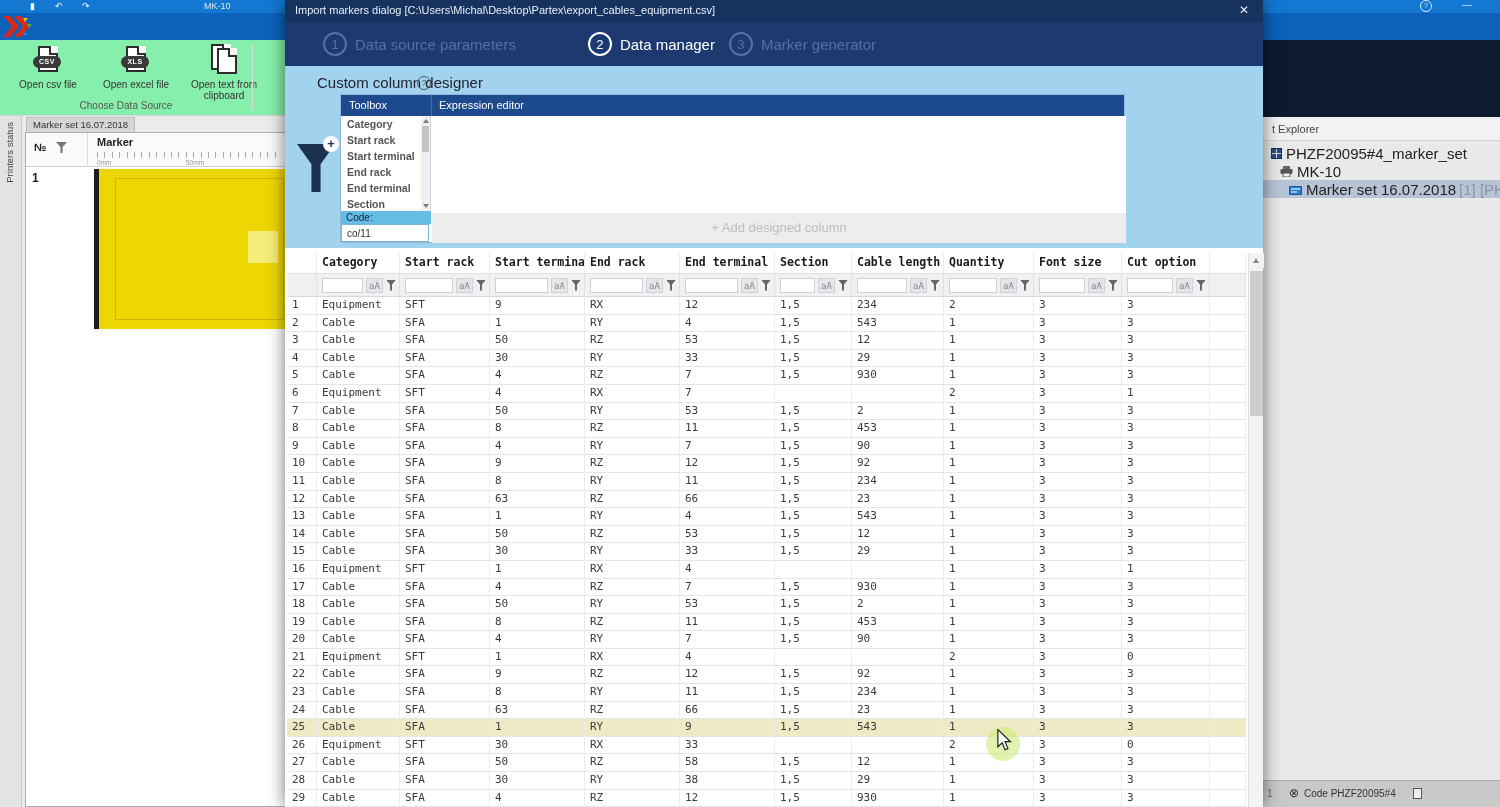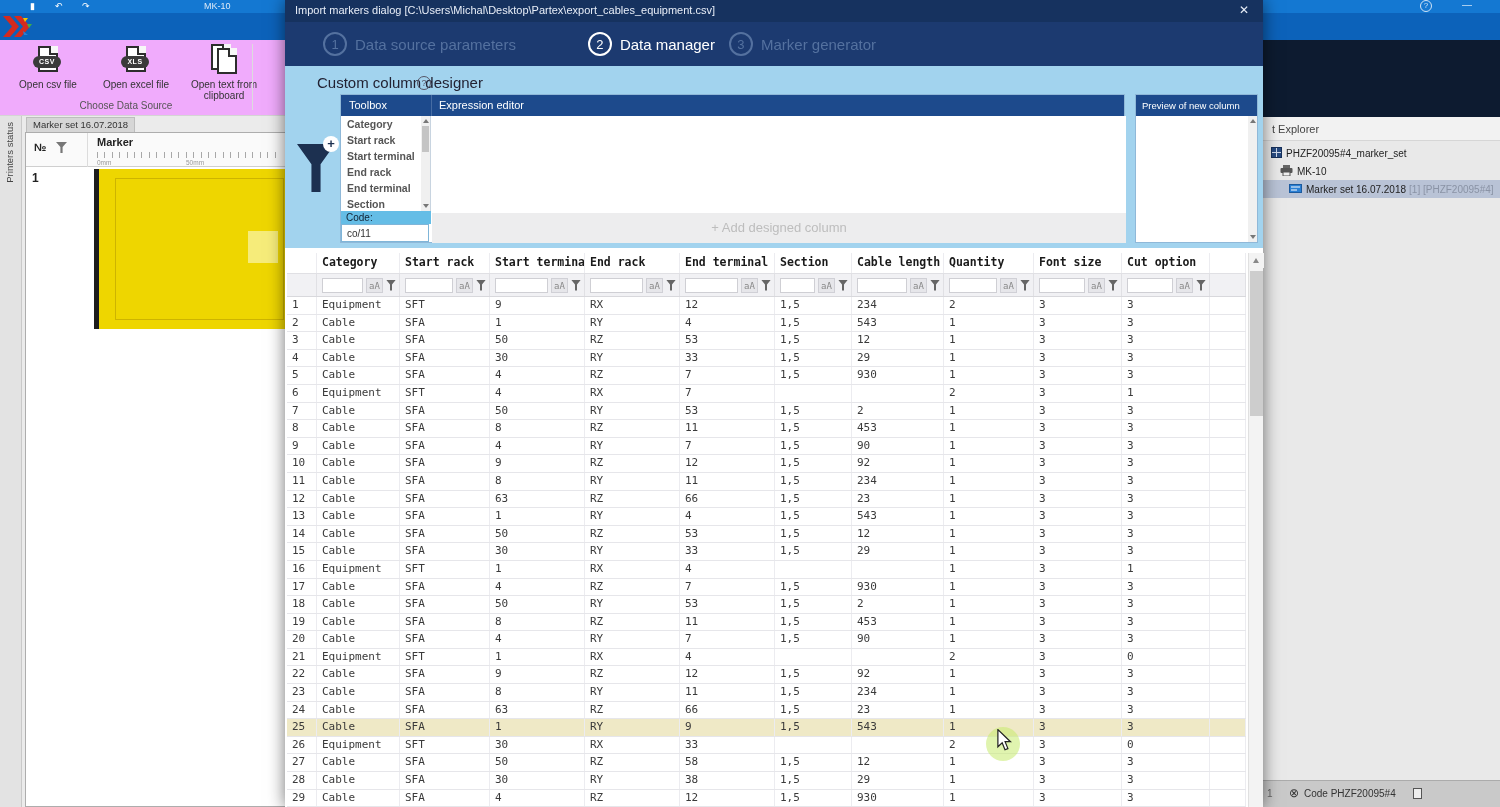--- a/index.html
+++ b/index.html
@@ -15,21 +15,21 @@
 
   
   .tabrow { position:absolute; left:0; top:13px; width:1500px; height:27px; background:var(--c-ribbon-blue); }
   .app-logo { position:absolute; left:3px; top:3px; width:36px; height:21px; }
   #ribbon-tabs { position:absolute; left:48px; top:0; height:27px; display:flex; }
   .ribbon-tab { height:27px; line-height:27px; padding:0 14px; color:#e8f1fb; font-size:11px; }
   .ribbon-tab.highlight { background:rgba(255,255,255,0.14); }
   .ribbon-tab.active { background:#f7f7f7; color:#0c62ba; }
 
   
-  .ribbon { position:absolute; left:0; top:40px; width:285px; height:76px; background:#f0abfc; border-bottom:1px solid #d4d4d4; }
+  .ribbon { position:absolute; left:0; top:40px; width:285px; height:76px; background:#86efac; border-bottom:1px solid #d4d4d4; }
   #ribbon-buttons { position:absolute; left:4px; top:2px; display:flex; }
   .rbtn { display:flex; flex-direction:column; align-items:center; padding:2px 5px; }
   .rbtn-icon { position:relative; width:30px; height:32px; }
   .pg { position:absolute; width:20px; height:26px; border:2px solid #2d2d2d; background:#fff; }
   .pg::after { content:""; position:absolute; right:-2px; top:-2px; width:7px; height:7px; background:#f7f7f7; border-left:2px solid #2d2d2d; border-bottom:2px solid #2d2d2d; }
   .pg.front { left:8px; top:4px; } .pg.back { left:2px; top:0px; }
   .pg.single { left:5px; top:2px; }
   .badge { position:absolute; left:0px; top:12px; width:28px; height:12px; background:#3a3a3a; border-radius:6px; color:#fff; font-size:7px; font-weight:bold; text-align:center; line-height:12px; letter-spacing:0.5px; }
   .rbtn-label { width:78px; margin-top:3px; font-size:10px; line-height:11px; color:#333; text-align:center; }
   .group-label { position:absolute; left:0; top:60px; width:252px; text-align:center; font-size:10px; color:#555; }
@@ -52,21 +52,21 @@
   .lp-rowno { position:absolute; left:6px; top:38px; font-size:12px; font-weight:bold; color:#222; }
   .marker-yellow { position:absolute; left:68px; top:36px; width:192px; height:160px; background:var(--c-marker-yellow); border-left:5px solid #1c1c1c; }
   .marker-inner { position:absolute; left:16px; top:9px; right:2px; bottom:9px; border:1px solid #cdb400; }
   .marker-patch { position:absolute; right:8px; top:62px; width:30px; height:32px; background:#f6ec7a; }
 
   
   .right-dark { position:absolute; left:1263px; top:40px; width:237px; height:77px; background:#0d1b30; }
   .explorer { position:absolute; left:1263px; top:117px; width:237px; height:663px; background:#e9e9e9; }
   .explorer-hd { position:absolute; left:0; top:0; width:100%; height:24px; background:#f2f2f2; border-bottom:1px solid #d6d6d6; font-size:11px; color:#444; line-height:24px; padding-left:9px; }
   #tree { position:absolute; left:0; top:27px; width:100%; }
-  .tree-item { position:relative; height:18px; display:flex; align-items:center; font-size:10px; color:#222; }
+  .tree-item { position:relative; height:18px; display:flex; align-items:center; font-size:15px; color:#222; }
   .tree-item .lbl { margin-left:4px; white-space:nowrap; }
   .tree-item .sfx { color:#8a93a5; margin-left:3px; white-space:nowrap; }
   .tree-item.selected { background:var(--c-tree-selection); }
   .statusbar { position:absolute; left:1263px; top:780px; width:237px; height:27px; background:#c9c9c9; border-top:1px solid #ababab; }
   .sb-item { position:absolute; top:7px; font-size:10px; color:#333; }
   .doc-ico { position:absolute; left:150px; top:7px; width:9px; height:11px; border:1px solid #555; background:#eee; }
 
   
   .dialog { position:absolute; left:285px; top:0; width:978px; height:807px; background:#fff; box-shadow:0 0 16px rgba(0,0,0,0.55); }
   .dlg-titlebar { position:absolute; left:0; top:0; width:100%; height:22px; background:var(--c-dialog-navy); }
@@ -294,29 +294,20 @@
             <div class="thumb"></div>
             <div class="dn"></div>
           </div>
         </div>
         <div class="name-label">Code:</div>
         <div class="name-input">co/11</div>
         <div class="expr-area"></div>
         <div class="add-bar"><span>+</span> <span>Add designed column</span></div>
       </div>
 
-      <div class="preview-panel">
-        <div class="pv-header">Preview of new column</div>
-        <div class="pv-body">
-          <div class="mini-sb">
-            <div class="up"></div>
-            <div class="dn"></div>
-          </div>
-        </div>
-      </div>
     </div>
 
     <div class="table-section">
       <div class="tbl">
         <div class="hrow" id="thead">
             <div class="hcell" style="width: 30px;"></div>
             <div class="hcell" style="width: 83px;">Category</div>
             <div class="hcell" style="width: 90px;">Start rack</div>
             <div class="hcell" style="width: 95px;">Start terminal</div>
             <div class="hcell" style="width: 95px;">End rack</div>

